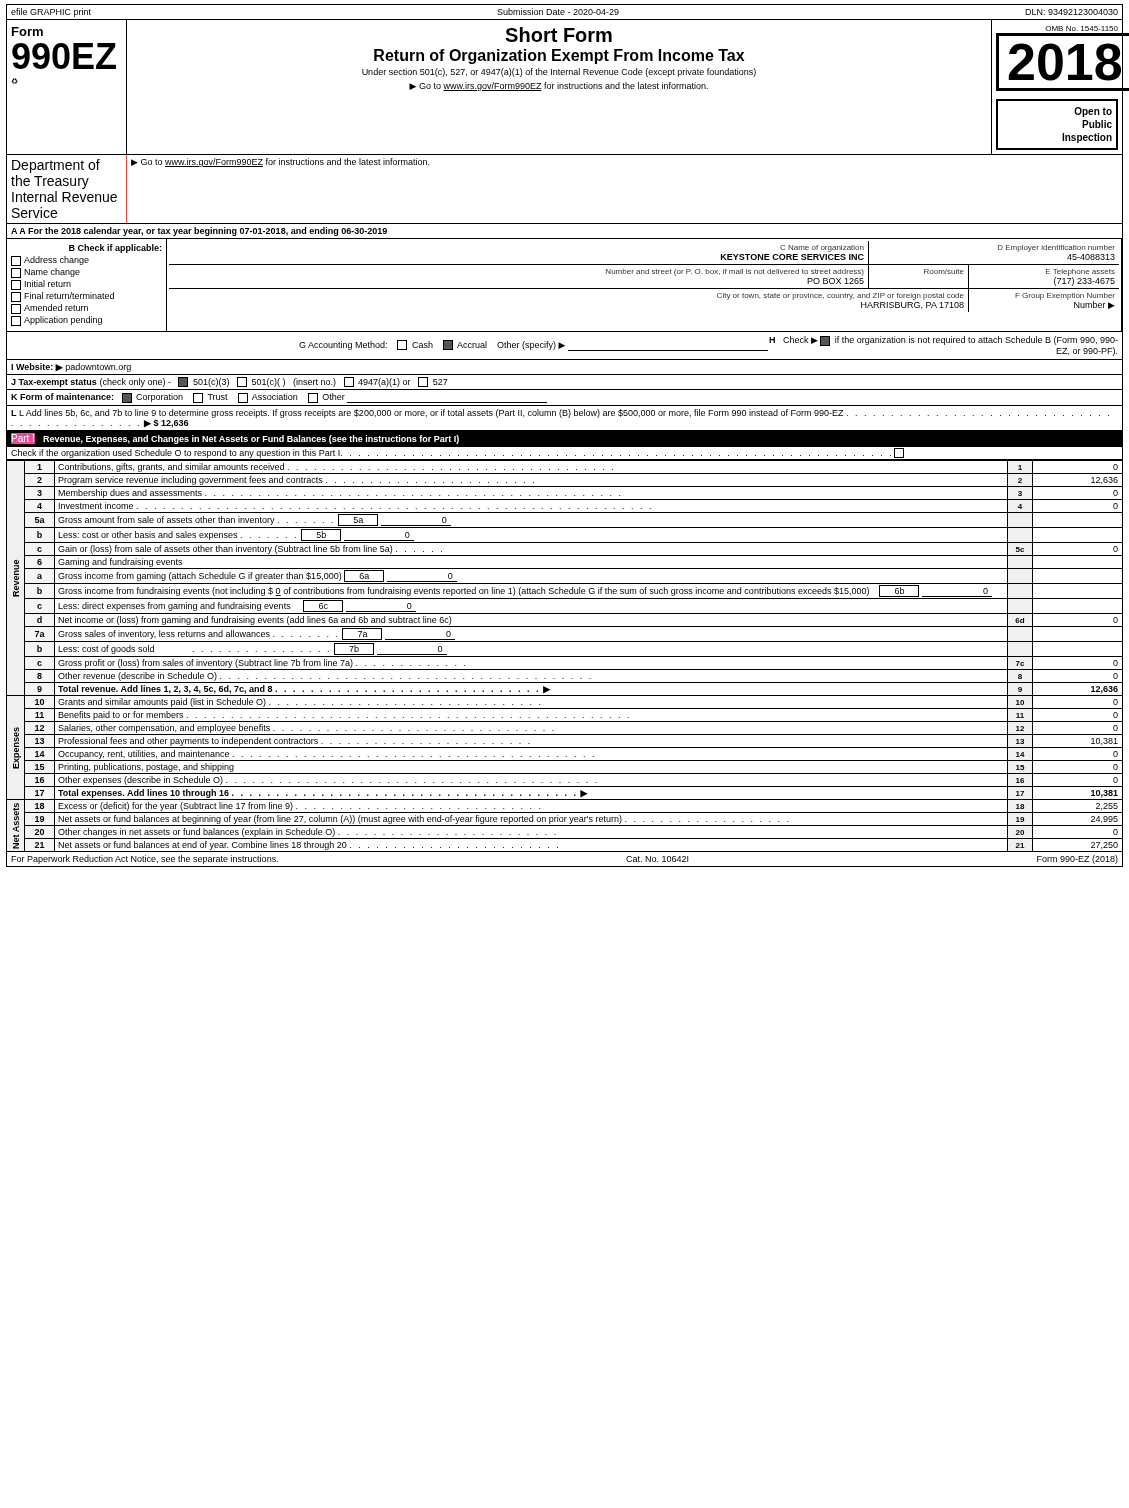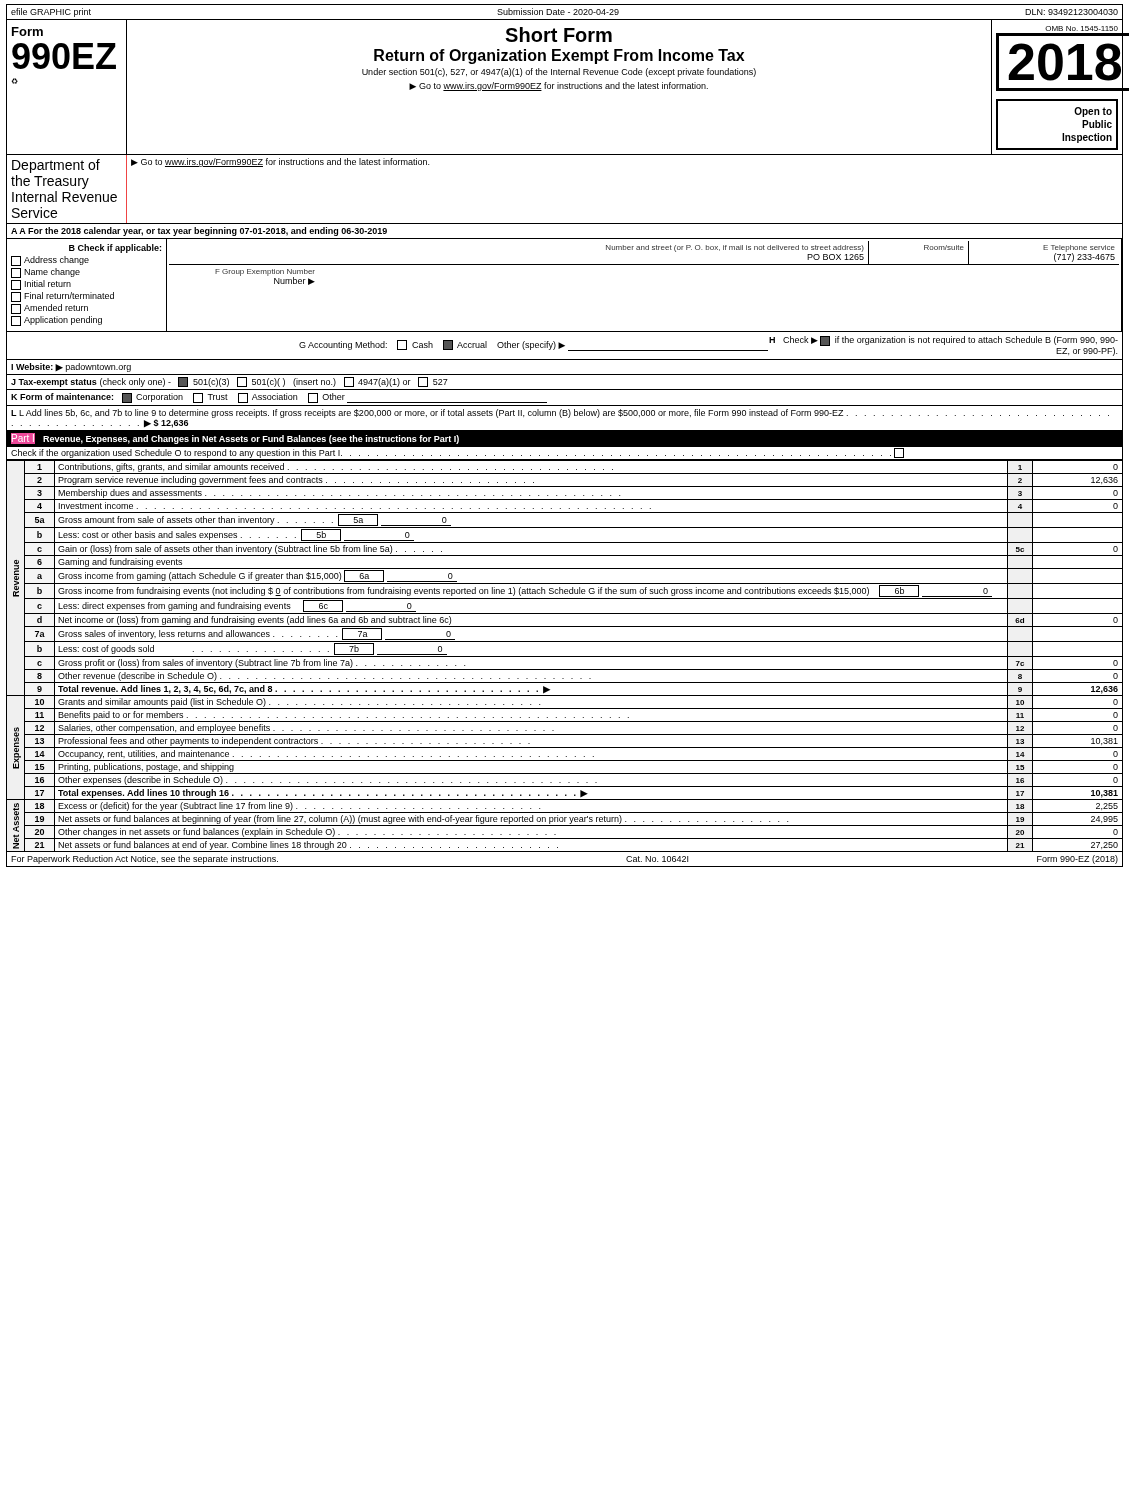--- a/index.html
+++ b/index.html
@@ -181,37 +181,51 @@
         <span>Amended return</span>
       </div>
       <div class="check-item">
         <span class="radio"></span>
         <span>Application pending</span>
       </div>
     </div>
 
     <div class="org-info">
 
+      <div class="org-row">
+        <div class="org-cell org-name-cell">
+          <div class="org-cell-label">C Name of organization</div>
+          <div style="font-weight:bold;">KEYSTONE CORE SERVICES INC</div>
+        </div>
+        <div class="org-cell org-ein-cell">
+          <div class="org-cell-label">D Employer identification number</div>
+          <div>45-4088313</div>
+        </div>
+      </div>
 
       <div class="org-address-row">
         <div class="org-street-cell">
           <div class="org-cell-label">Number and street (or P. O. box, if mail is not delivered to street address)</div>
           <div>PO BOX 1265</div>
         </div>
         <div class="org-room-cell">
           <div class="org-cell-label">Room/suite</div>
           <div></div>
         </div>
         <div class="org-phone-cell">
-          <div class="org-cell-label">E Telephone service</div>
+          <div class="org-cell-label">E Telephone assets</div>
           <div>(717) 233-4675</div>
         </div>
       </div>
 
       <div class="org-city-row">
+        <div class="org-city-cell">
+          <div class="org-cell-label">City or town, state or province, country, and ZIP or foreign postal code</div>
+          <div>HARRISBURG, PA  17108</div>
+        </div>
         <div class="org-group-cell">
           <div class="org-cell-label">F Group Exemption Number</div>
           <div>Number ▶</div>
         </div>
       </div>
     </div>
   </div>
 
   <div class="acct-row">
     <div class="acct-left">

